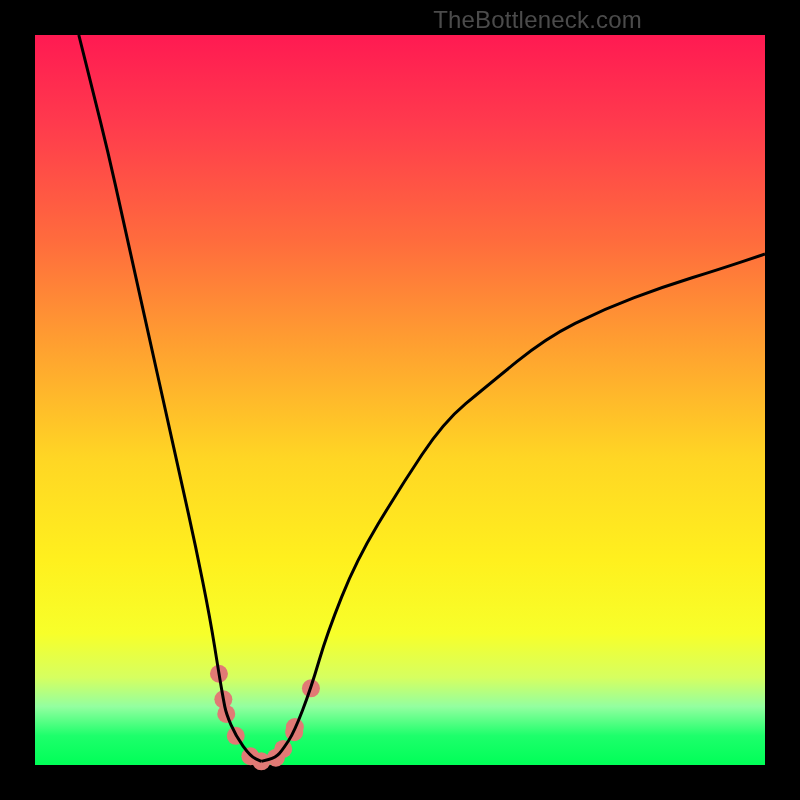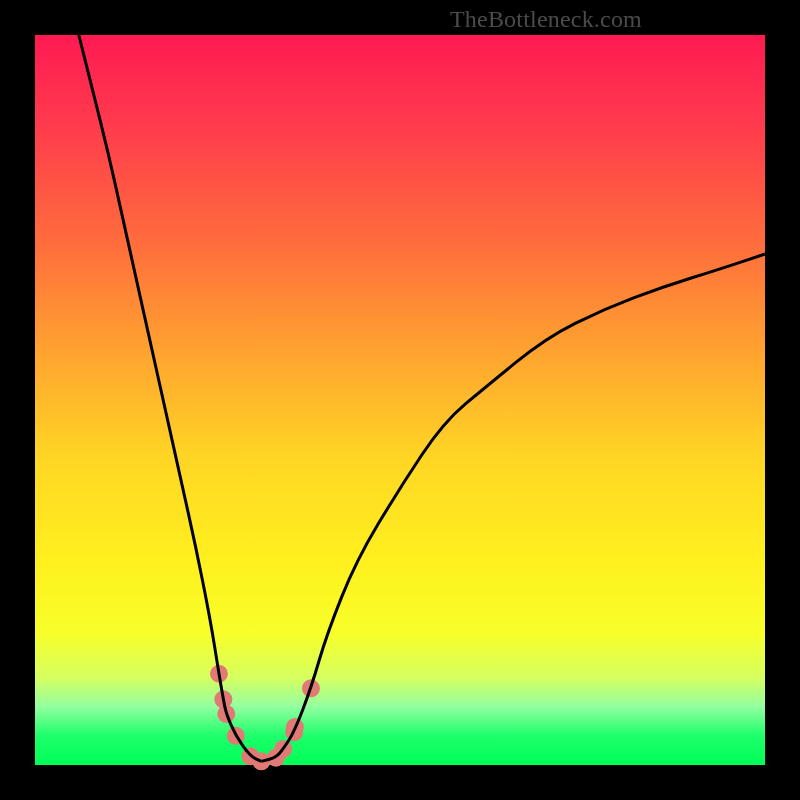--- a/index.html
+++ b/index.html
@@ -10,21 +10,20 @@
     background: #000;
     overflow: hidden;
     font-family: Arial, Helvetica, sans-serif;
   }
   .frame {
     position: absolute;
     top: 0; left: 0;
     width: 676px;
     height: 800px;
     background: #000;
-    font-family: Liberation Serif, serif;
   }
   .plot-area {
     position: absolute;
     background: linear-gradient(to bottom,
       #ff1a52 0%,
       #ff3a4d 12%,
       #ff6b3d 28%,
       #ffa52f 44%,
       #ffd624 58%,
       #fff01e 72%,

